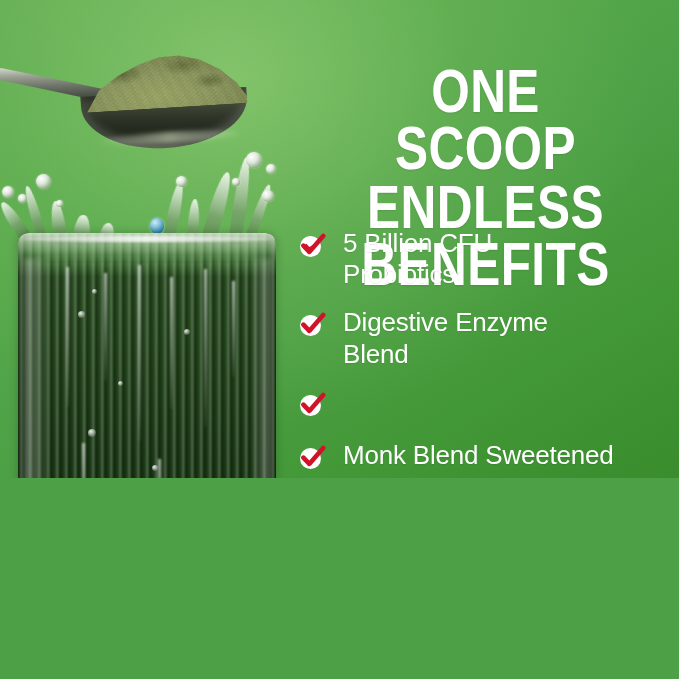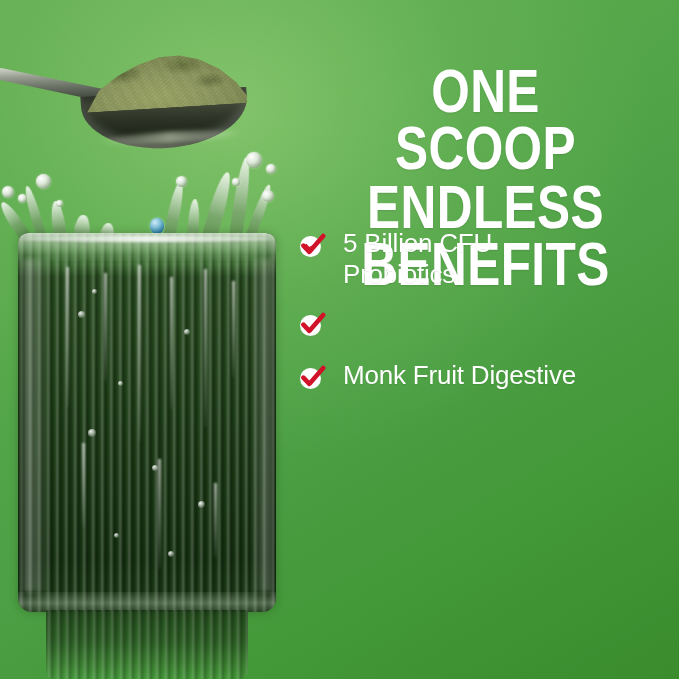--- a/index.html
+++ b/index.html
@@ -9,21 +9,21 @@
     width: 679px;
     height: 679px;
     overflow: hidden;
     background: #4da045;
     font-family: "Liberation Sans", sans-serif;
   }
 
   #poster {
     position: relative;
     width: 679px;
-    height: 679px;
+    height: 478px;
     overflow: hidden;
     
     background:
       radial-gradient(ellipse 620px 520px at 34% 16%, rgba(138,200,112,0.85) 0%, rgba(120,188,98,0.35) 38%, rgba(90,170,75,0.0) 68%),
       linear-gradient(150deg, #63ad52 0%, #57a94b 28%, #4da045 55%, #429736 78%, #3a8c2d 100%);
     padding-left: 31px;
   }
 
   
   .photo {
@@ -370,36 +370,46 @@
           <span class="disc"></span>
           <svg width="27" height="27" viewBox="0 0 27 27">
             <path d="M4.5 13.8 L10.2 19.6 L24.0 4.2 L20.2 9.4 L10.4 15.1 L7.4 11.8 Z" fill="#d1132a"></path>
             <path d="M4.4 13.6 L10.3 19.9 L24.2 4.0" stroke="#d1132a" stroke-width="4.6" fill="none" stroke-linecap="round" stroke-linejoin="round"></path>
           </svg>
         </span>
         <span class="benefit-label">5 Billion CFU
 Probiotics</span>
       </div>
 
+      <div class="benefit">
+        <span class="check">
+          <span class="disc"></span>
+          <svg width="27" height="27" viewBox="0 0 27 27">
+            <path d="M4.4 13.6 L10.3 19.9 L24.2 4.0" stroke="#d1132a" stroke-width="4.6" fill="none" stroke-linecap="round" stroke-linejoin="round"></path>
+          </svg>
+        </span>
+        <span class="benefit-label">Digestive Enzyme
+Blend</span>
+      </div>
 
 
       <div class="benefit">
         <span class="check">
           <span class="disc"></span>
           <svg width="27" height="27" viewBox="0 0 27 27">
             <path d="M4.4 13.6 L10.3 19.9 L24.2 4.0" stroke="#d1132a" stroke-width="4.6" fill="none" stroke-linecap="round" stroke-linejoin="round"></path>
           </svg>
         </span>
       </div>
 
       <div class="benefit">
         <span class="check">
           <span class="disc"></span>
           <svg width="27" height="27" viewBox="0 0 27 27">
             <path d="M4.4 13.6 L10.3 19.9 L24.2 4.0" stroke="#d1132a" stroke-width="4.6" fill="none" stroke-linecap="round" stroke-linejoin="round"></path>
           </svg>
         </span>
-        <span class="benefit-label">Monk Fruit Digestive</span>
+        <span class="benefit-label">Monk Blend Sweetened</span>
       </div>
 
     </div>
   </div>
 </div>
 
 </body></html>

